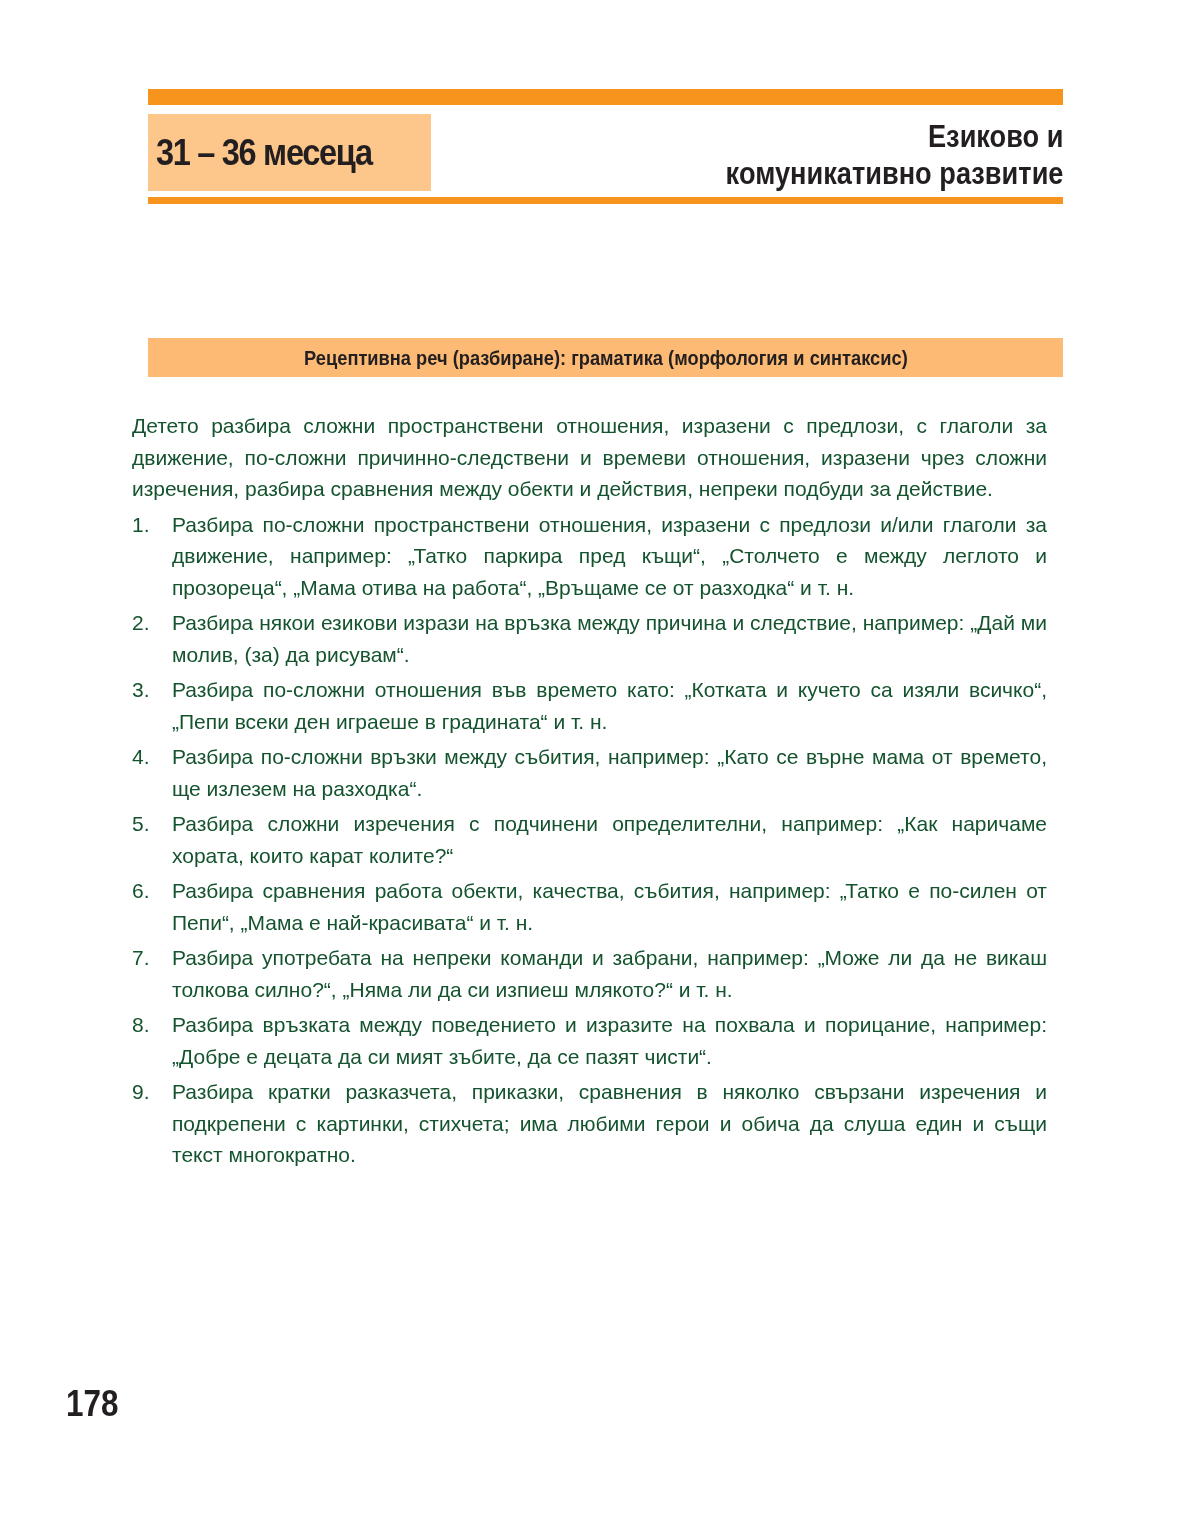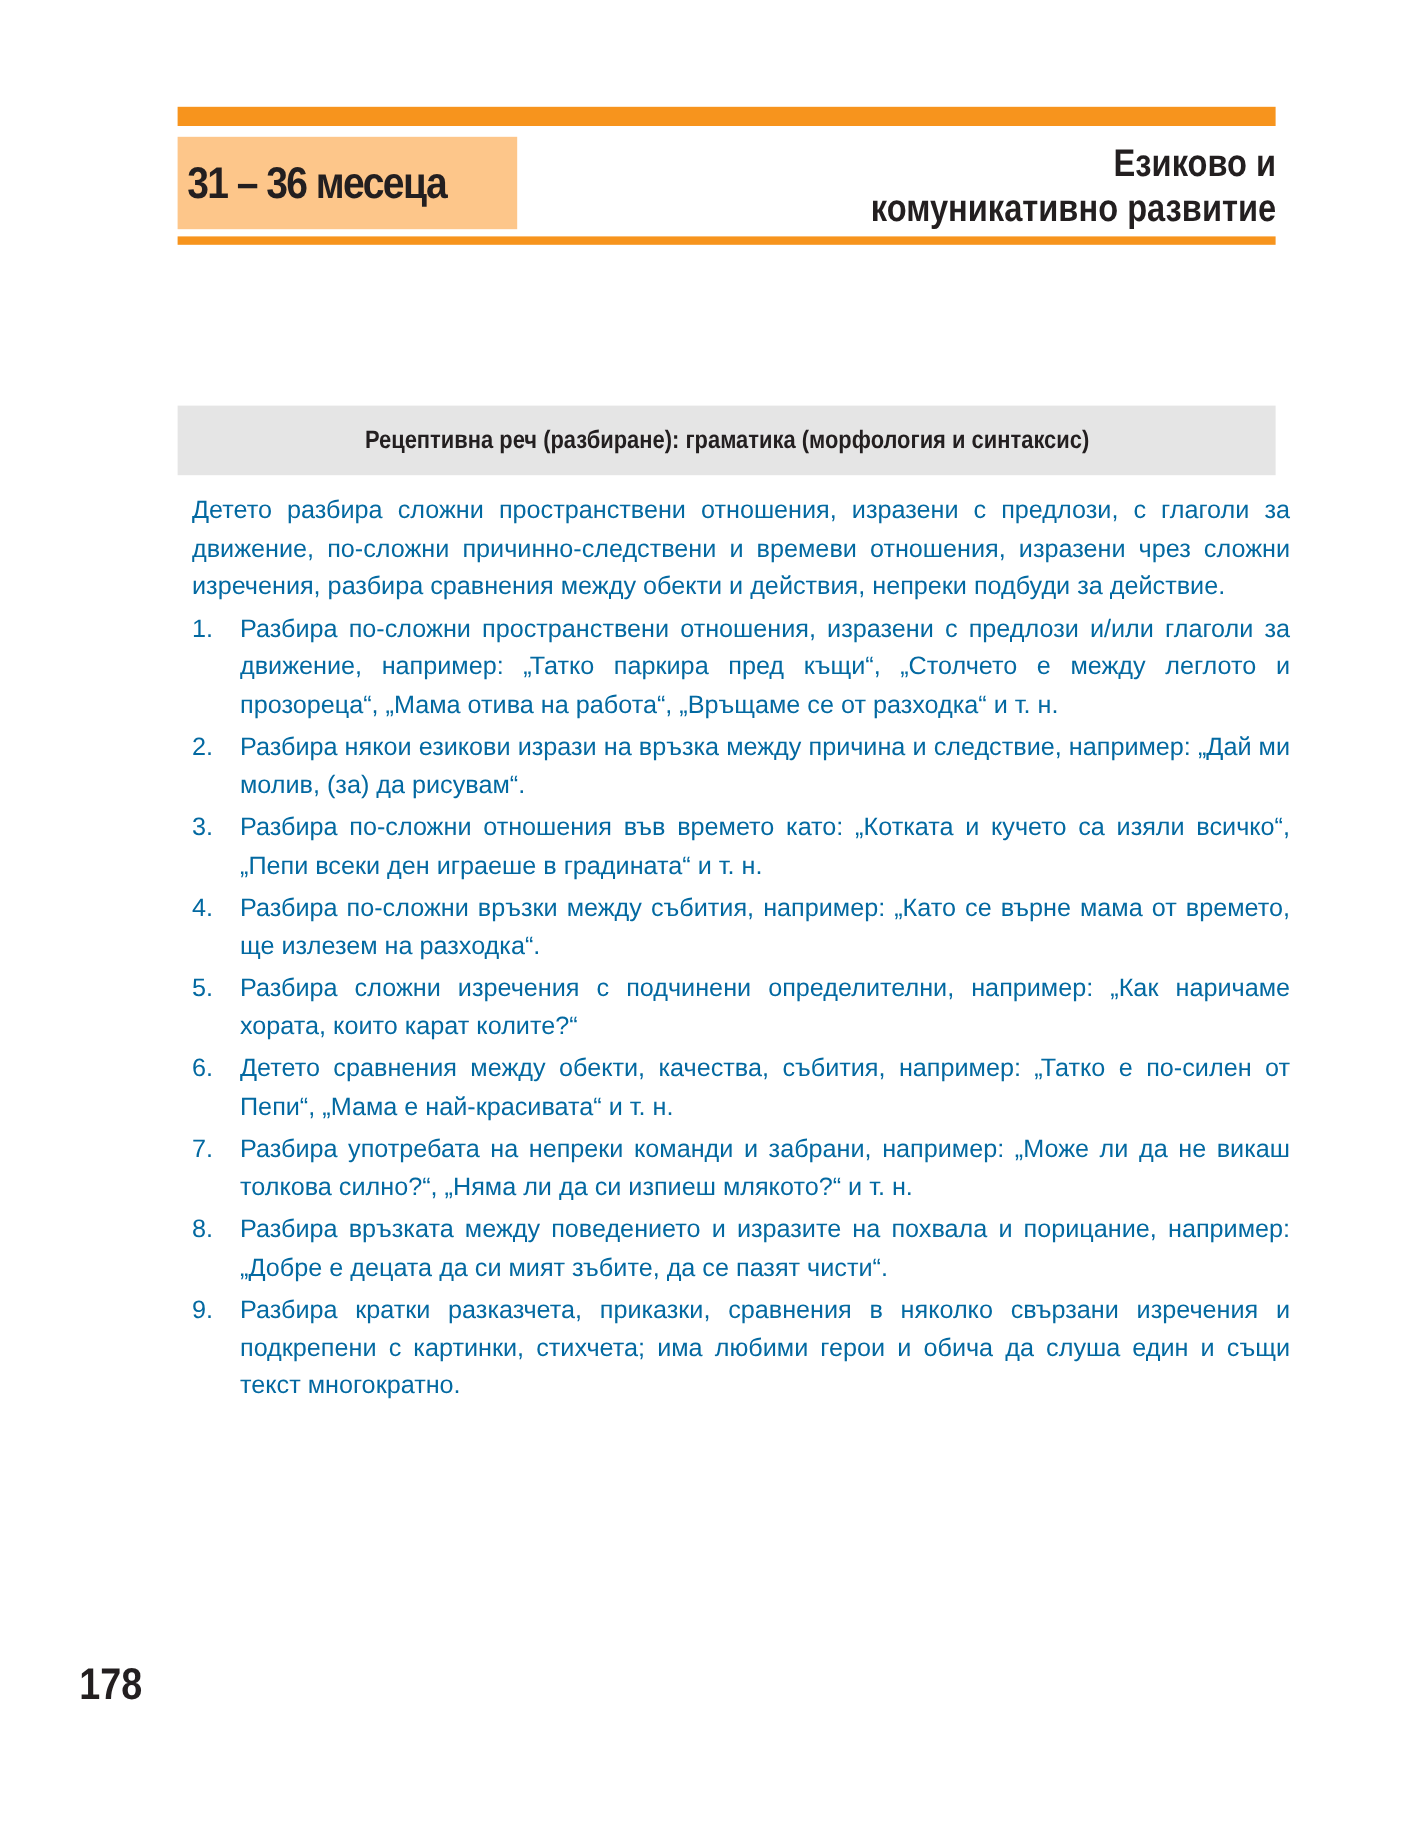--- a/index.html
+++ b/index.html
@@ -2,23 +2,23 @@
 <html><head>
 <meta charset="utf-8">
 <style>
   html, body { margin: 0; padding: 0; background: #ffffff; }
   body { width: 1182px; height: 1536px; position: relative; font-family: "Liberation Sans", sans-serif; color: #231f20; overflow: hidden; }
   .top-bar { position: absolute; left: 148px; top: 89px; width: 915px; height: 16px; background: #f7941d; }
   .age-box { position: absolute; left: 148px; top: 114px; width: 283px; height: 77px; background: #fdc68a; }
   .age-label { position: absolute; left: 156px; top: 132px; font-size: 37px; font-weight: bold; letter-spacing: -1.5px; color: #231f20; transform: scaleX(0.88); transform-origin: left center; white-space: nowrap; }
   .section-title { position: absolute; right: 119px; top: 118px; text-align: right; font-size: 32px; font-weight: bold; line-height: 37px; color: #231f20; transform: scaleX(0.85); transform-origin: right center; white-space: nowrap; }
   .bottom-bar { position: absolute; left: 148px; top: 197px; width: 915px; height: 7px; background: #f7941d; }
-  .subheader { position: absolute; left: 148px; top: 338px; width: 915px; height: 58px; background: #e5e5e5; display: flex; align-items: center; justify-content: center; }
+  .subheader { position: absolute; left: 148px; top: 338px; width: 915px; height: 39px; background: #fdba74; display: flex; align-items: center; justify-content: center; }
   .subheader span { font-size: 21px; font-weight: bold; color: #231f20; transform: scaleX(0.87); white-space: nowrap; }
-  .content { position: absolute; left: 160px; top: 410px; width: 915px; font-size: 21px; line-height: 31.5px; color: #0369a1; }
+  .content { position: absolute; left: 132px; top: 410px; width: 915px; font-size: 21px; line-height: 31.5px; color: #14532d; }
   .intro { text-align: justify; margin: 0 0 4px 0; }
   ol.items { list-style: none; margin: 0; padding: 0; }
   ol.items li { display: flex; margin-bottom: 4px; }
   .num { width: 40px; flex: 0 0 40px; }
   .txt { flex: 1; text-align: justify; }
   .page-number { position: absolute; left: 66px; top: 1383px; font-size: 37px; font-weight: bold; color: #231f20; transform: scaleX(0.85); transform-origin: left center; }
 </style>
 </head>
 <body>
 
@@ -53,21 +53,21 @@
     <li>
         <span class="num">4.</span>
         <span class="txt">Разбира по-сложни връзки между събития, например: „Като се върне мама от времето, ще излезем на разходка“.</span>
       </li>
     <li>
         <span class="num">5.</span>
         <span class="txt">Разбира сложни изречения с подчинени определителни, например: „Как наричаме хората, които карат колите?“</span>
       </li>
     <li>
         <span class="num">6.</span>
-        <span class="txt">Детето сравнения между обекти, качества, събития, например: „Татко е по-силен от Пепи“, „Мама е най-красивата“ и т. н.</span>
+        <span class="txt">Разбира сравнения работа обекти, качества, събития, например: „Татко е по-силен от Пепи“, „Мама е най-красивата“ и т. н.</span>
       </li>
     <li>
         <span class="num">7.</span>
         <span class="txt">Разбира употребата на непреки команди и забрани, например: „Може ли да не викаш толкова силно?“, „Няма ли да си изпиеш млякото?“ и т. н.</span>
       </li>
     <li>
         <span class="num">8.</span>
         <span class="txt">Разбира връзката между поведението и изразите на похвала и порицание, например: „Добре е децата да си мият зъбите, да се пазят чисти“.</span>
       </li>
     <li>

